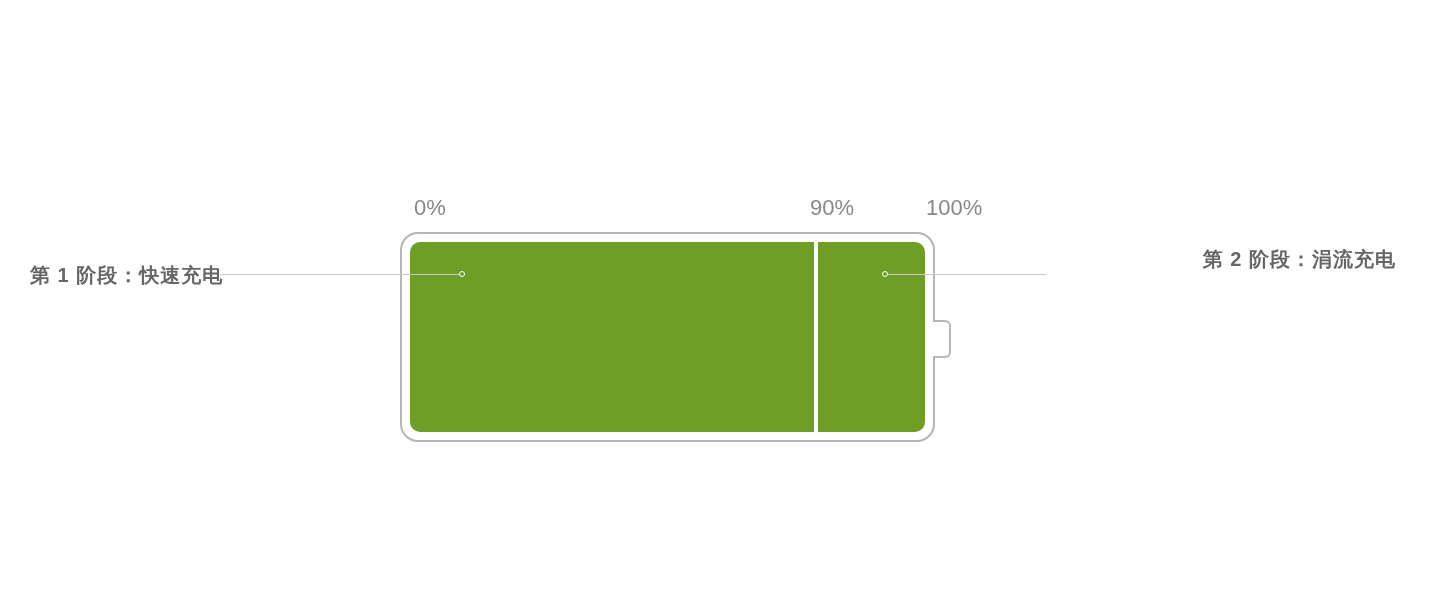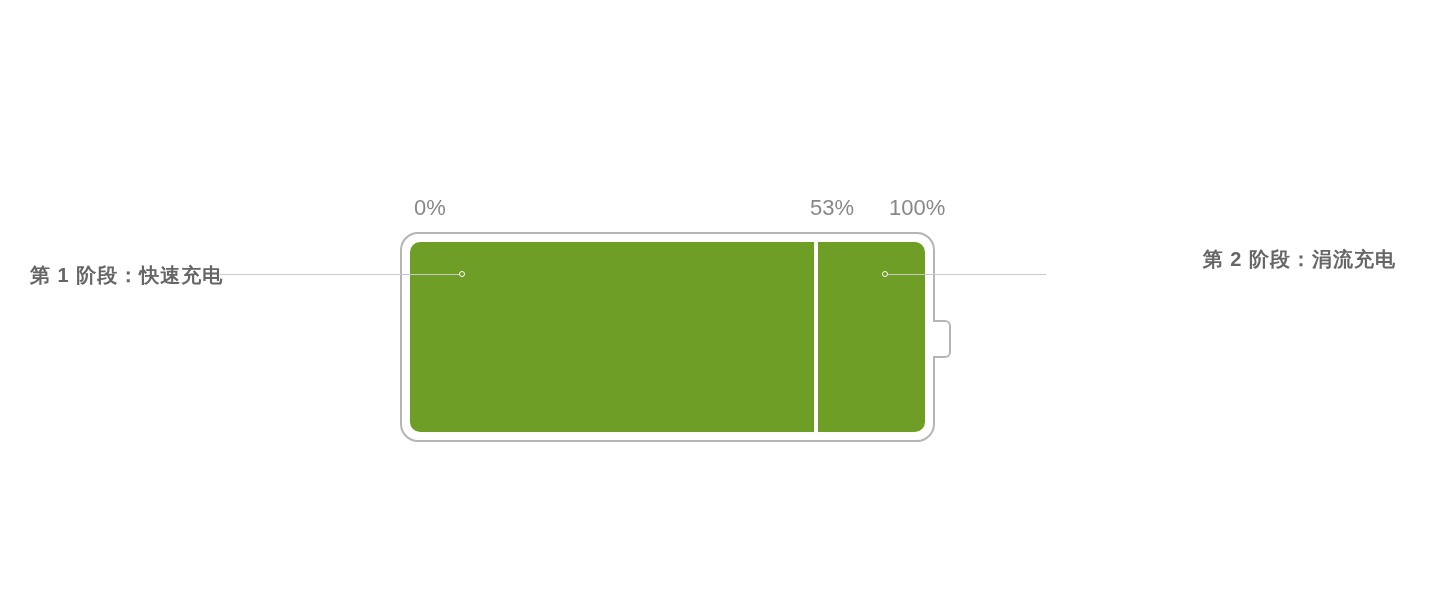--- a/index.html
+++ b/index.html
@@ -21,21 +21,21 @@
     color: #888888;
     font-weight: 400;
   }
   .percent-0 {
     left: 414px;
   }
   .percent-80 {
     left: 810px;
   }
   .percent-100 {
-    left: 889px;
+    left: 926px;
   }
   .battery-container {
     position: absolute;
     top: 232px;
     left: 400px;
     width: 550px;
     height: 210px;
   }
   .battery-body {
     position: absolute;
@@ -136,21 +136,21 @@
     height: 6px;
     border: 1px solid #ffffff;
     border-radius: 50%;
     background: transparent;
   }
 </style>
 </head>
 <body>
 
 <div class="percent-labels percent-0">0%</div>
-<div class="percent-labels percent-80">53%</div>
+<div class="percent-labels percent-80">90%</div>
 <div class="percent-labels percent-100">100%</div>
 
 <div class="battery-container">
   <div class="battery-body"></div>
   <div class="battery-tip"></div>
   <div class="fill-fast"></div>
   <div class="fill-trickle"></div>
 </div>
 
 <div class="leader-line leader-left"></div>

